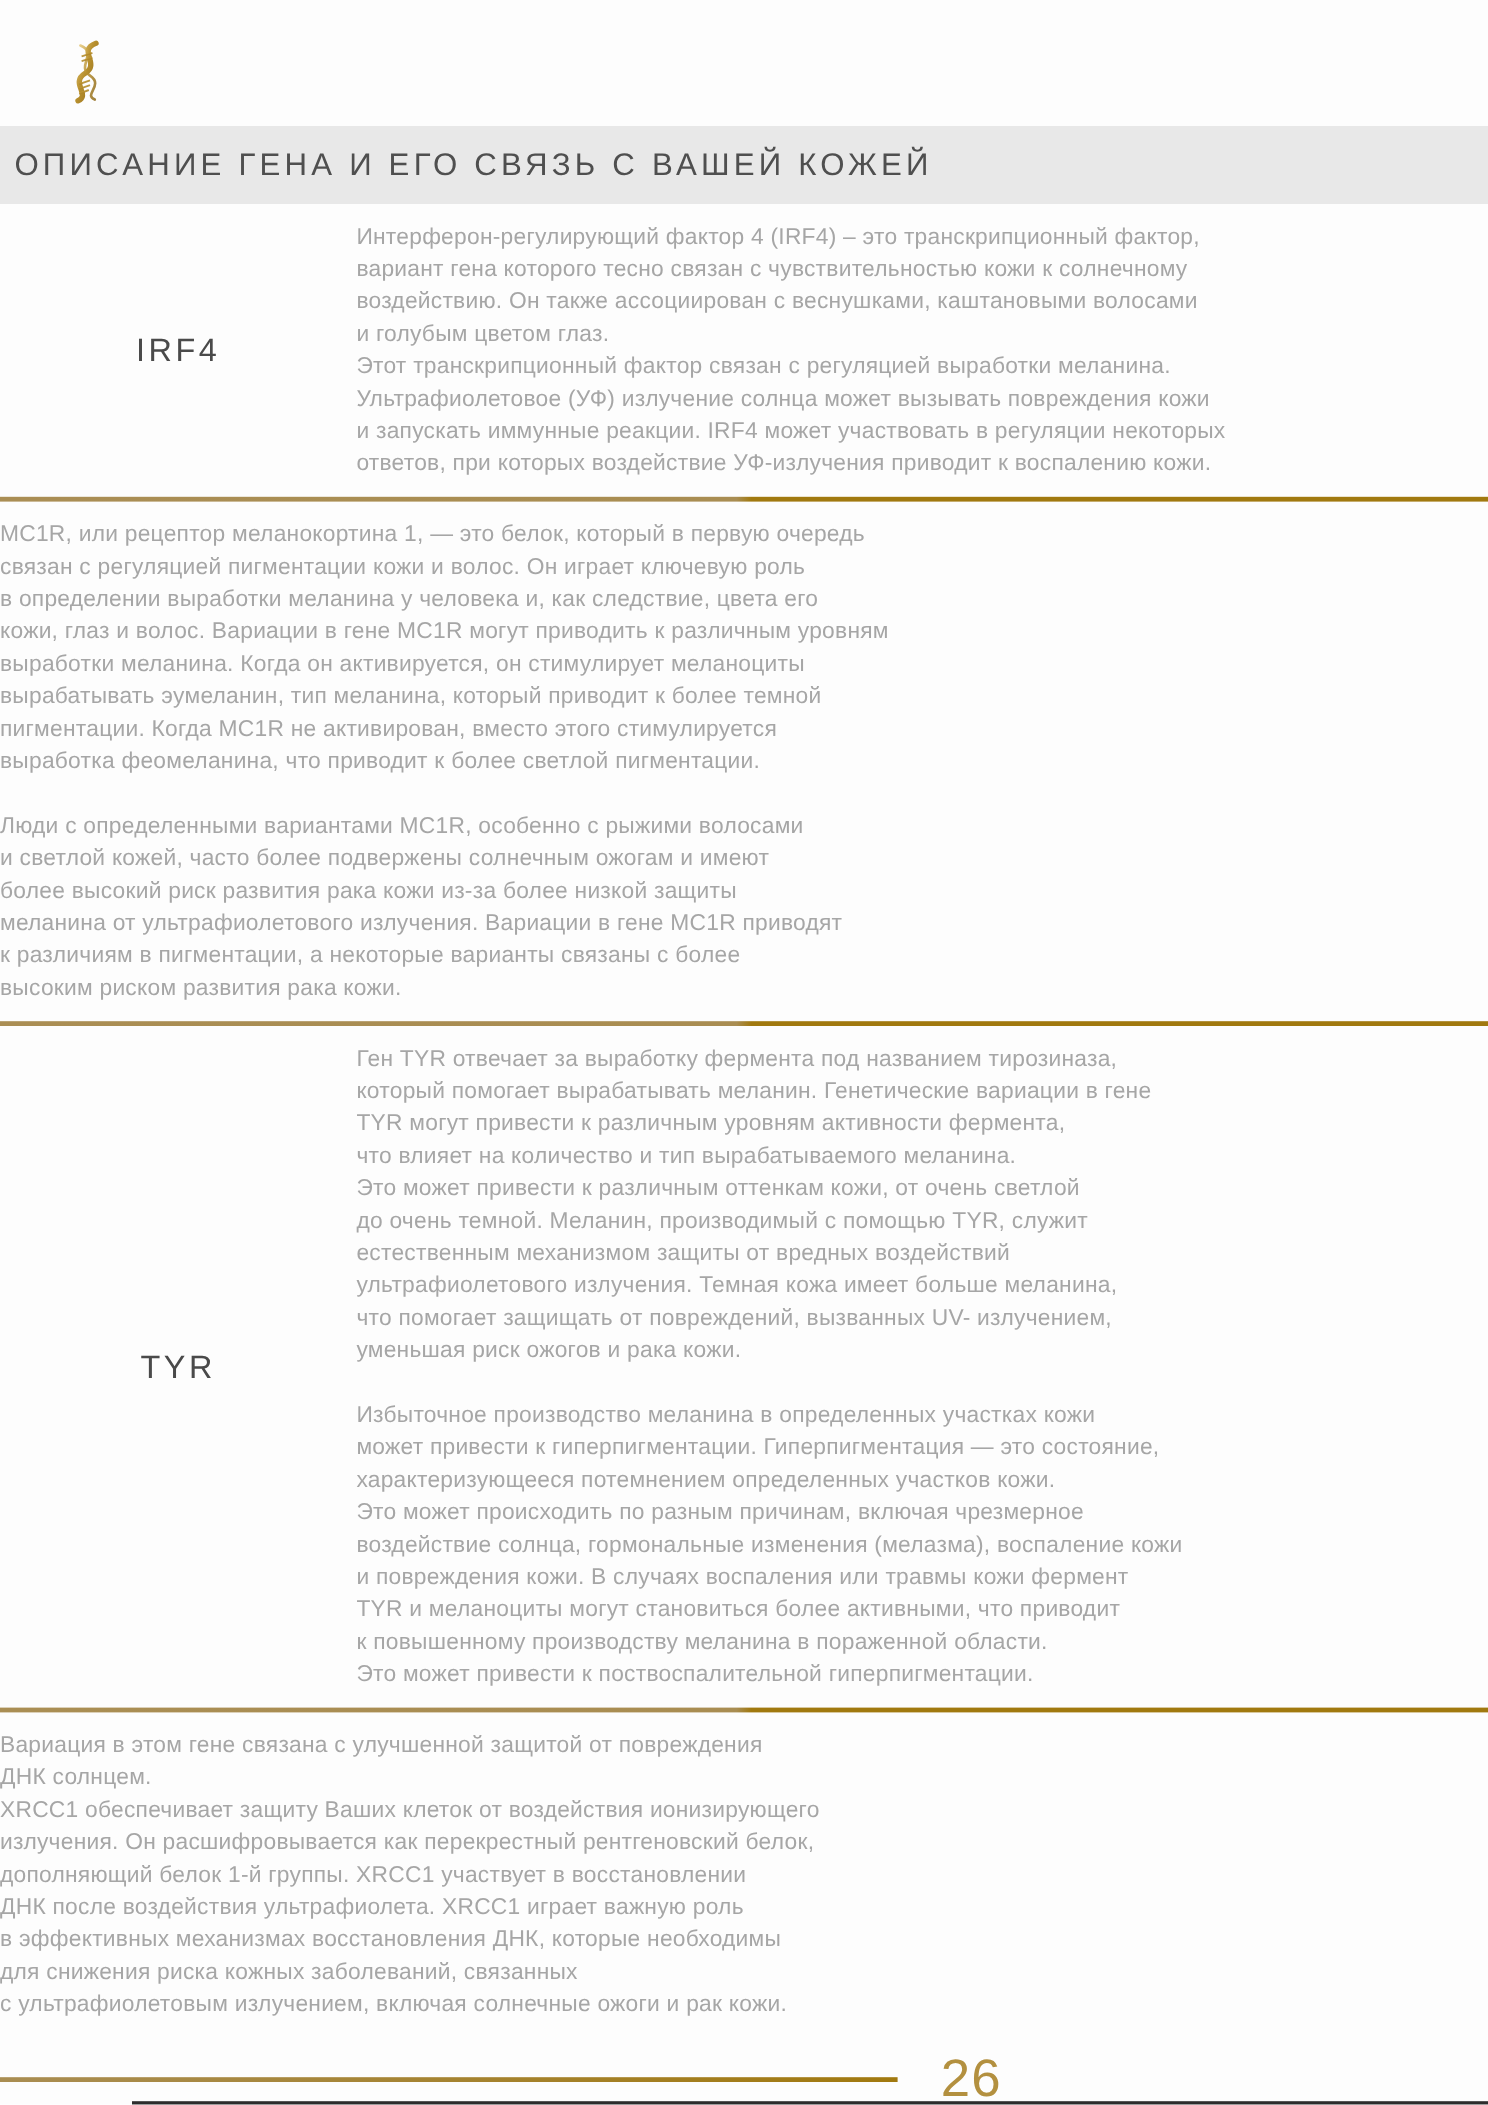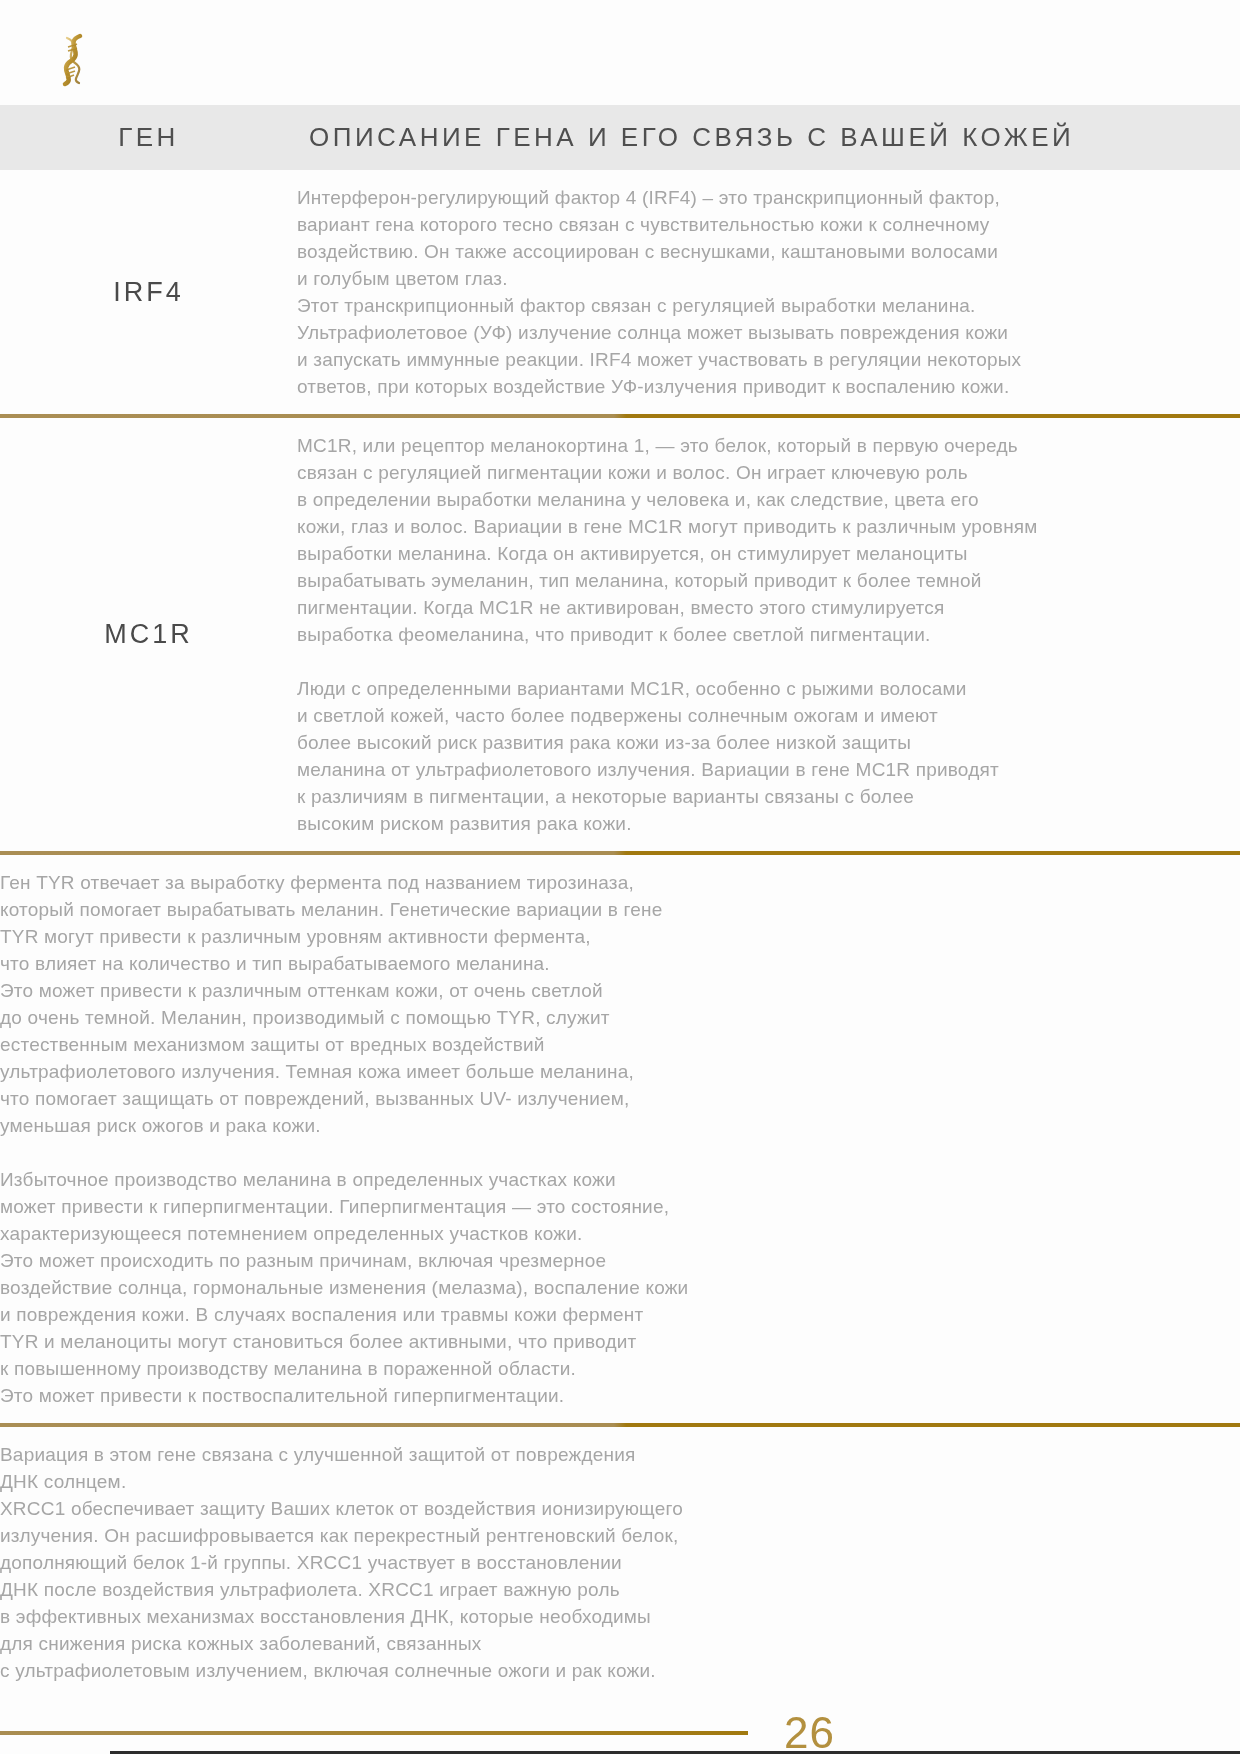--- a/index.html
+++ b/index.html
@@ -134,62 +134,61 @@
     <g stroke="url(#goldGrad)" stroke-width="1.6" opacity="0.9">
       <line x1="14" y1="14" x2="23" y2="11"></line>
       <line x1="14" y1="18" x2="23" y2="15"></line>
       <line x1="12" y1="37" x2="21" y2="34"></line>
       <line x1="12" y1="41" x2="21" y2="38"></line>
       <line x1="12" y1="45" x2="20" y2="42"></line>
     </g>
   </svg>
 
   <div class="table-header">
-    <div class="col-gene">ГЕН</div>
     <div class="col-desc">ОПИСАНИЕ ГЕНА И ЕГО СВЯЗЬ С ВАШЕЙ КОЖЕЙ</div>
   </div>
 
   <div class="rows">
 
     <div class="gene-row">
       <div class="gene-cell">IRF4</div>
       <div class="desc-cell">Интерферон-регулирующий фактор 4 (IRF4) – это транскрипционный фактор,
 вариант гена которого тесно связан с чувствительностью кожи к солнечному
 воздействию. Он также ассоциирован с веснушками, каштановыми волосами
 и голубым цветом глаз.
 Этот транскрипционный фактор связан с регуляцией выработки меланина.
 Ультрафиолетовое (УФ) излучение солнца может вызывать повреждения кожи
 и запускать иммунные реакции. IRF4 может участвовать в регуляции некоторых
 ответов, при которых воздействие УФ-излучения приводит к воспалению кожи.</div>
     </div>
 
     <div class="divider"></div>
 
     <div class="gene-row">
-      <div class="gene-cell">MC1R</div>
       <div class="desc-cell">MC1R, или рецептор меланокортина 1, — это белок, который в первую очередь
 связан с регуляцией пигментации кожи и волос. Он играет ключевую роль
 в определении выработки меланина у человека и, как следствие, цвета его
 кожи, глаз и волос. Вариации в гене MC1R могут приводить к различным уровням
 выработки меланина. Когда он активируется, он стимулирует меланоциты
 вырабатывать эумеланин, тип меланина, который приводит к более темной
 пигментации. Когда MC1R не активирован, вместо этого стимулируется
 выработка феомеланина, что приводит к более светлой пигментации.
 
 Люди с определенными вариантами MC1R, особенно с рыжими волосами
 и светлой кожей, часто более подвержены солнечным ожогам и имеют
 более высокий риск развития рака кожи из-за более низкой защиты
 меланина от ультрафиолетового излучения. Вариации в гене MC1R приводят
 к различиям в пигментации, а некоторые варианты связаны с более
 высоким риском развития рака кожи.</div>
     </div>
 
     <div class="divider"></div>
 
     <div class="gene-row">
+      <div class="gene-cell">TYR</div>
       <div class="desc-cell">Ген TYR отвечает за выработку фермента под названием тирозиназа,
 который помогает вырабатывать меланин. Генетические вариации в гене
 TYR могут привести к различным уровням активности фермента,
 что влияет на количество и тип вырабатываемого меланина.
 Это может привести к различным оттенкам кожи, от очень светлой
 до очень темной. Меланин, производимый с помощью TYR, служит
 естественным механизмом защиты от вредных воздействий
 ультрафиолетового излучения. Темная кожа имеет больше меланина,
 что помогает защищать от повреждений, вызванных UV- излучением,
 уменьшая риск ожогов и рака кожи.

